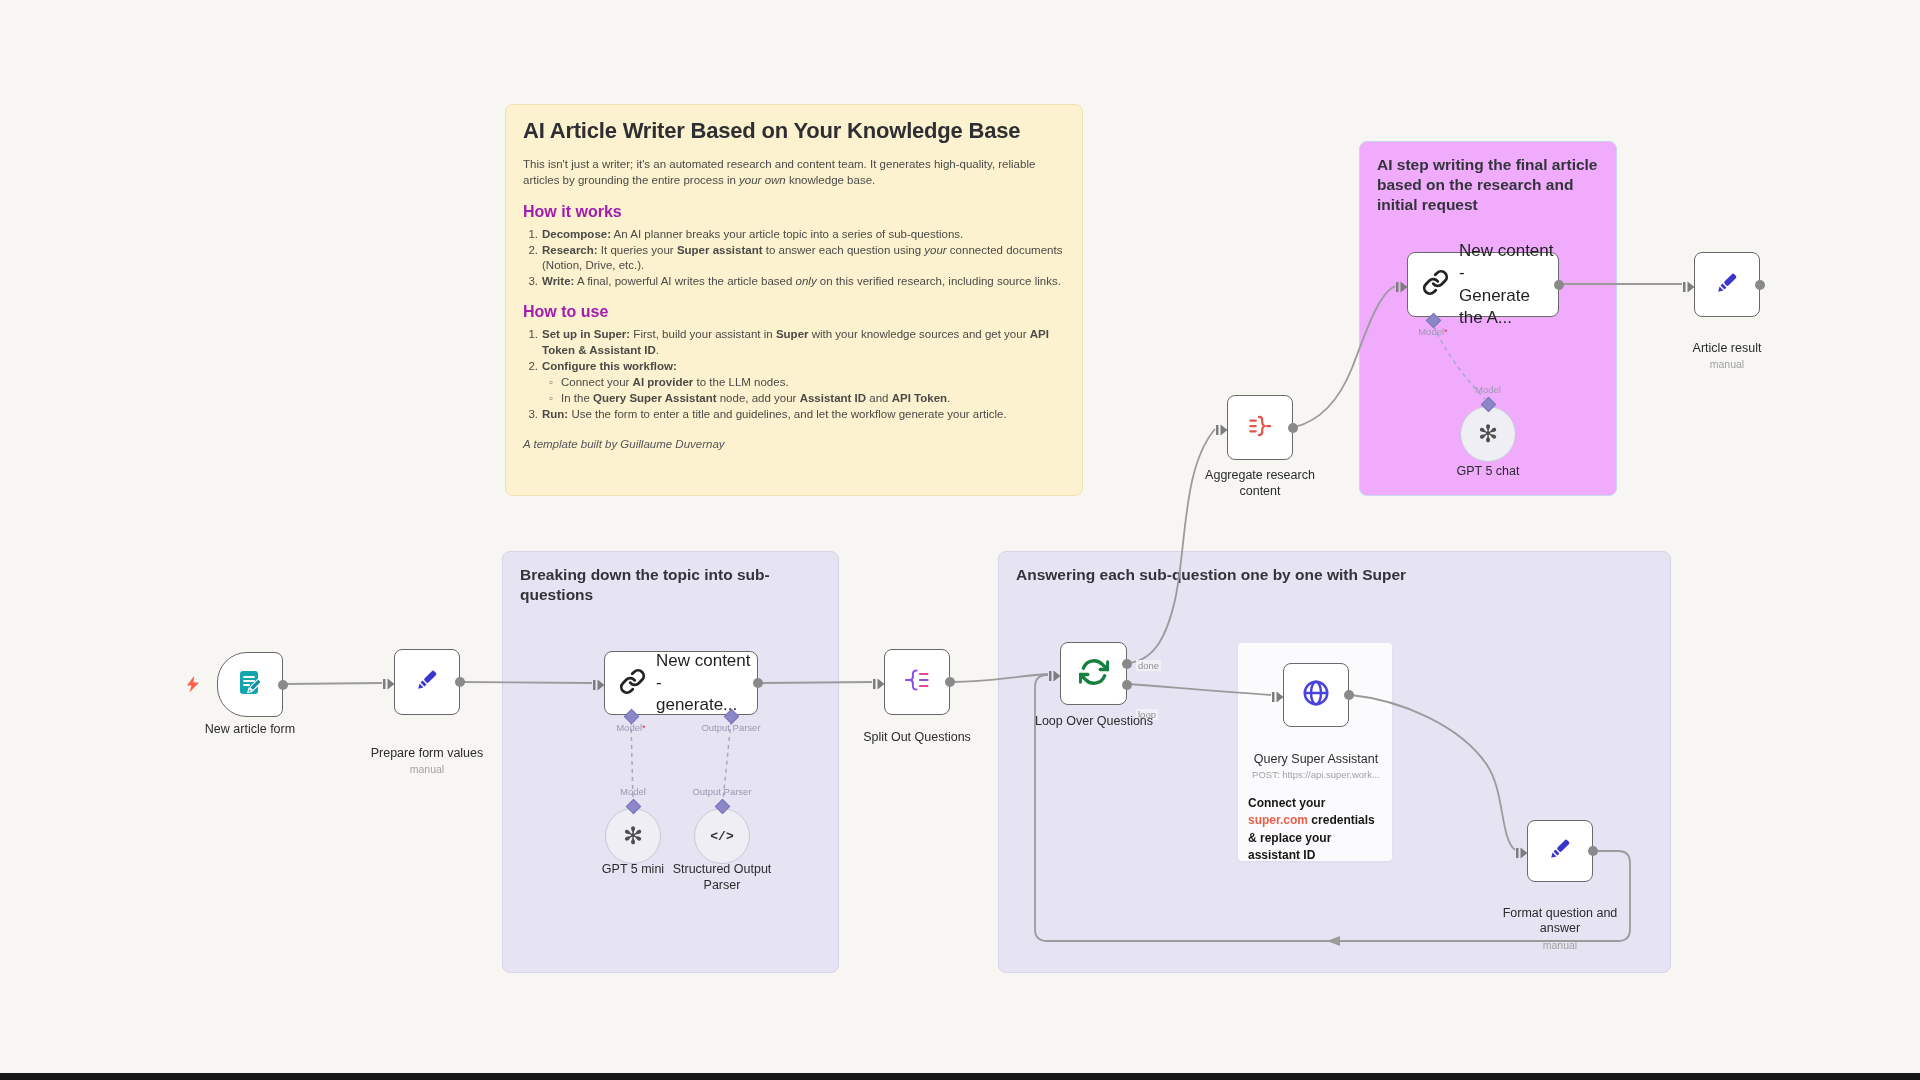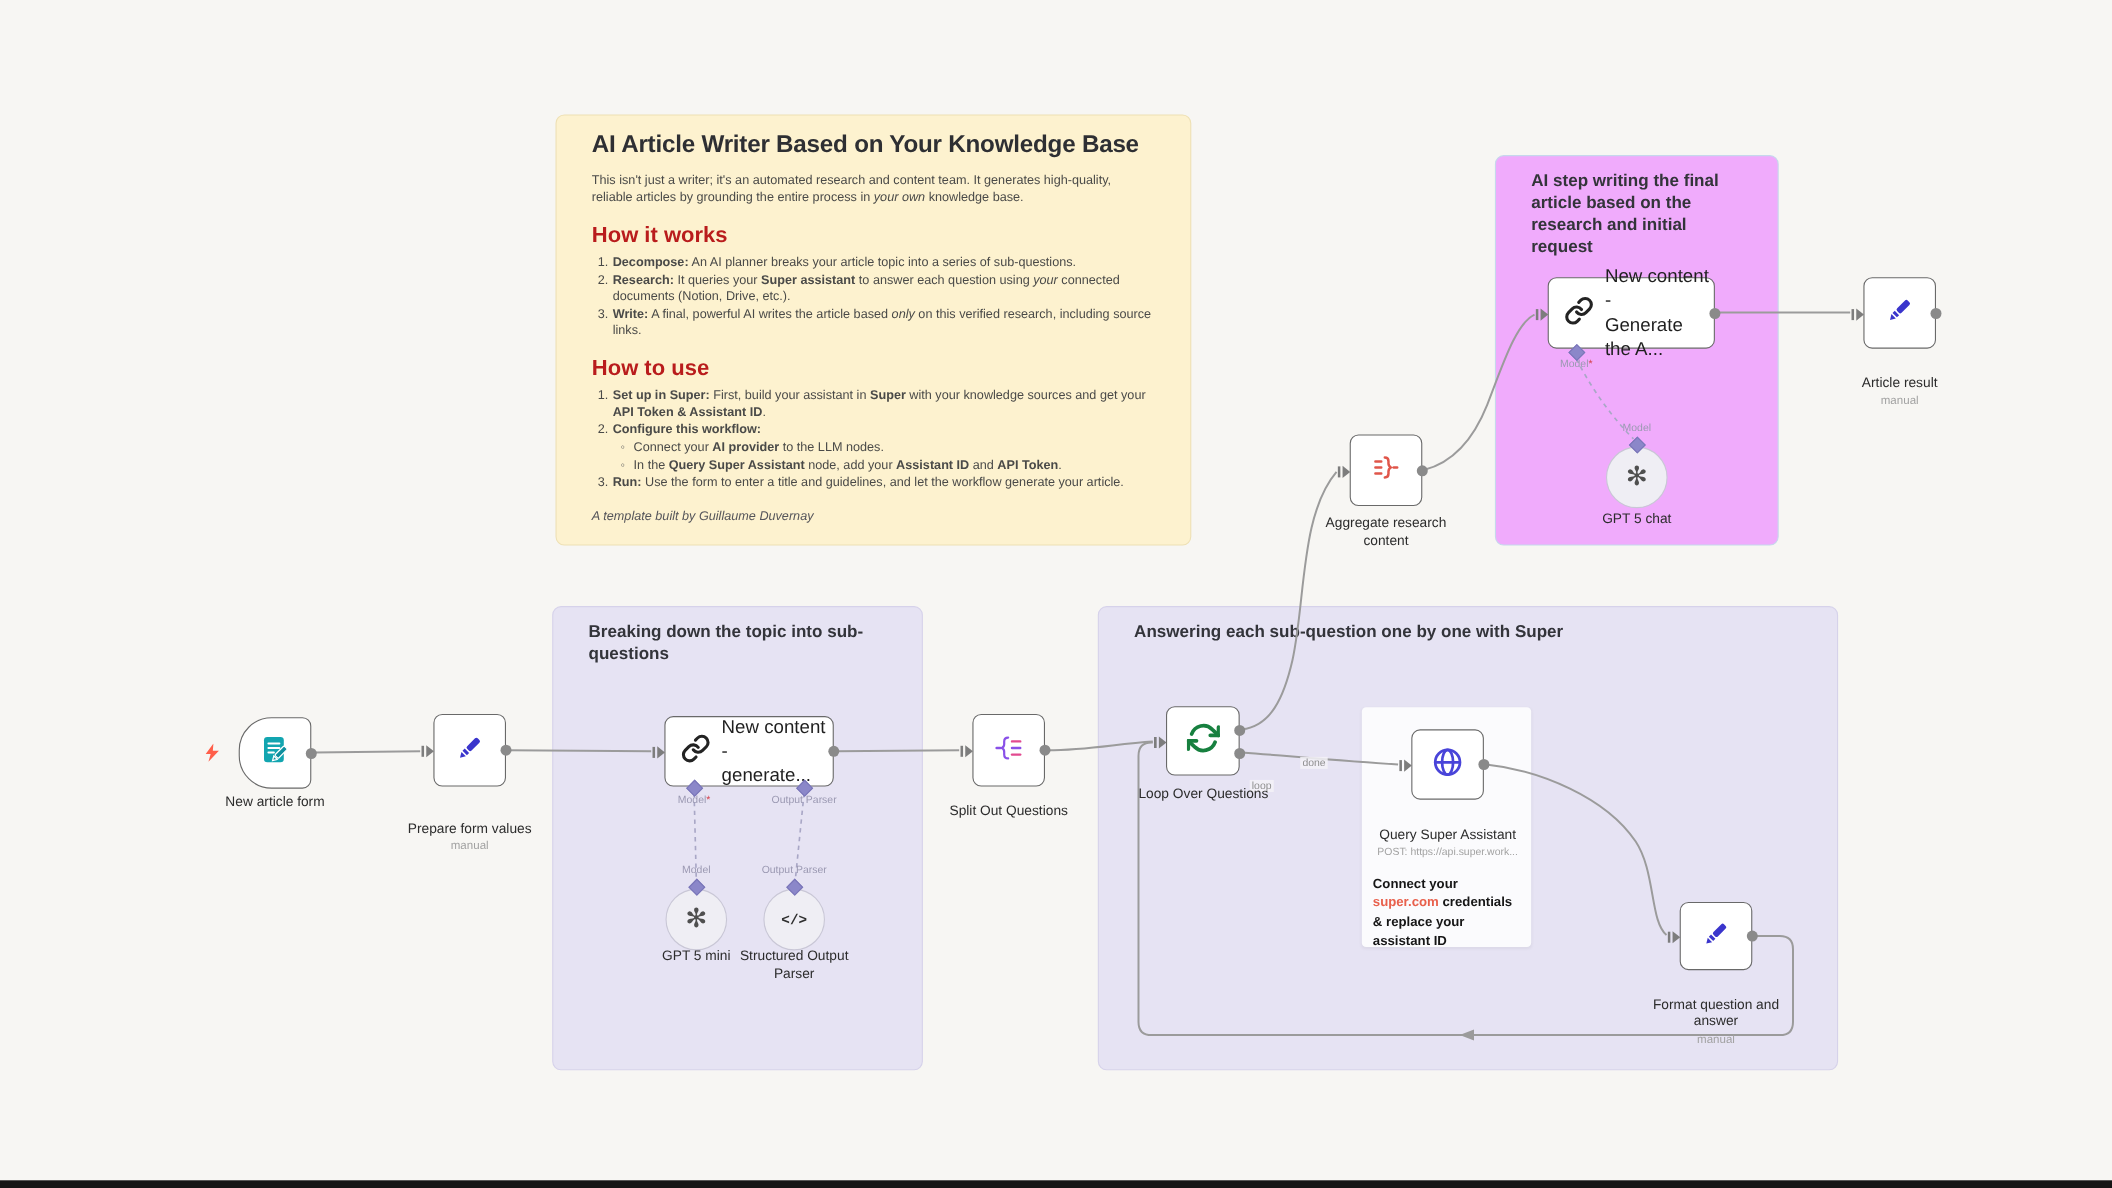--- a/index.html
+++ b/index.html
@@ -1,26 +1,26 @@
 <!DOCTYPE html>
 <html><head>
 <meta charset="utf-8">
 <style>
   html,body{margin:0;padding:0;background:#f7f6f3;font-family:"Liberation Sans",sans-serif;}
   .canvas{position:relative;width:1920px;height:1080px;overflow:hidden;background:#f7f6f3;}
 
   
-  .note{position:absolute;border-radius:8px;padding:13px 32px;box-sizing:border-box;z-index:1;}
+  .note{position:absolute;border-radius:8px;padding:13px 17px;box-sizing:border-box;z-index:1;}
   .note.yellow{background:#fdf2cf;border:1px solid #eee0b4;}
   .note.blue{background:#f0abfc;border:1px solid #c6d8ec;}
   .note.green{background:#d6ecdf;border:1px solid #c0ddcc;}
   .note.purple{background:#e6e3f3;border:1px solid #d6d2ea;}
   .note h2{margin:0;font-size:15.5px;line-height:1.3;color:#33343a;font-weight:700;}
   .note.yellow h1{margin:0 0 12px 0;font-size:22px;letter-spacing:-0.2px;color:#2e2f33;font-weight:700;}
-  .note.yellow h3{margin:14px 0 6px 0;font-size:20px;color:#b91c1c;font-weight:700;}
+  .note.yellow h3{margin:14px 0 6px 0;font-size:16px;color:#a21caf;font-weight:700;}
   .note.yellow .body{font-size:11.5px;line-height:1.42;color:#4a4a48;}
   .oli{display:flex;font-size:11.5px;line-height:1.32;color:#4a4a48;margin:1px 0;}
   .oli .num{width:15px;flex:none;text-align:right;margin-right:4px;}
   .bli{display:flex;font-size:11.5px;line-height:1.32;color:#4a4a48;margin:1px 0 1px 26px;}
   .bli .bullet{width:12px;flex:none;color:#6a6a68;}
   .footer-note{margin-top:16px;font-size:11.5px;font-style:italic;color:#55555a;}
 
   
   .node{position:absolute;background:#ffffff;border:1.7px solid #696969;border-radius:8px;
         display:flex;align-items:center;justify-content:center;box-sizing:border-box;z-index:4;}
@@ -229,21 +229,21 @@
       <svg width="30" height="30" viewBox="0 0 24 24" fill="none" stroke="#17803f" stroke-width="2.7" stroke-linecap="round" stroke-linejoin="round">
           <polyline points="23 4 23 10 17 10"></polyline>
           <polyline points="1 20 1 14 7 14"></polyline>
           <path d="M3.51 9a9 9 0 0 1 14.85-3.36L23 10"></path>
           <path d="M20.49 15a9 9 0 0 1-14.85 3.36L1 14"></path>
         </svg>
     </span>
     <span class="outdot fixed" style="top:16px;"></span>
     <span class="outdot fixed" style="top:37px;"></span>
   </div>
-  <span class="badge" style="left:1136px;top:688px;margin-left:46px;">done</span>
+  <span class="badge" style="left:1136px;top:660px;">done</span>
   <span class="badge" style="left:1136px;top:678px;margin-top:31px;">loop</span>
   <div class="nlabel" style="left:1009px;top:714px;">Loop Over Questions</div>
 
   <div class="node" style="left:1283px;top:663px;width:66px;height:64px;">
     <span class="inp"><svg width="12" height="12" viewBox="0 0 12 12">
           <rect x="0" y="1" width="2.5" height="10" fill="#7d7d7d"></rect>
           <polygon points="4.5,0.5 11.5,6 4.5,11.5" fill="#7d7d7d"></polygon>
         </svg></span>
     <span>
       <svg width="30" height="30" viewBox="0 0 24 24" fill="none" stroke="#4944d9" stroke-width="2">

